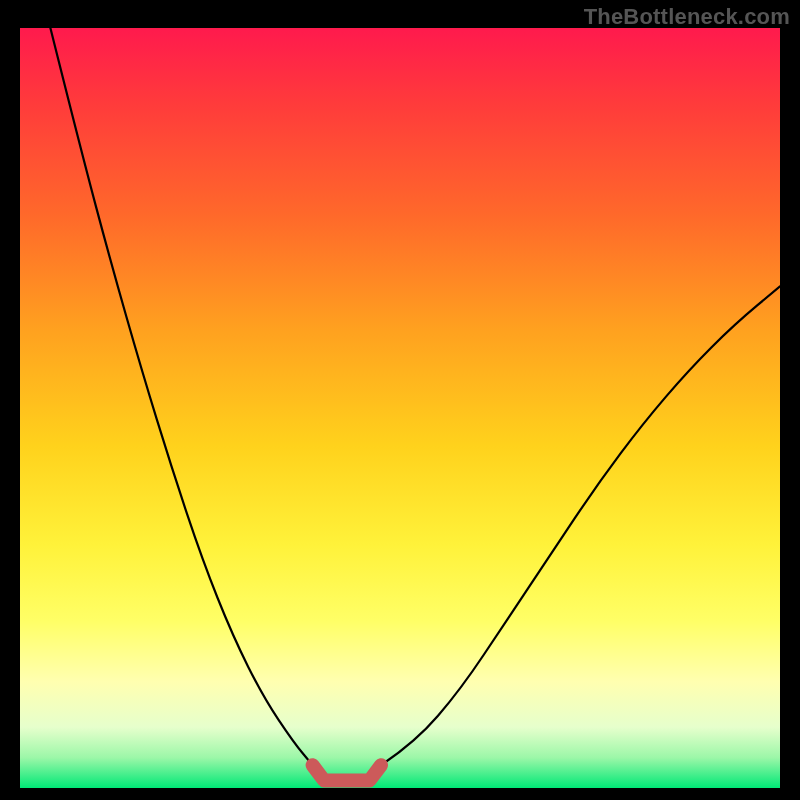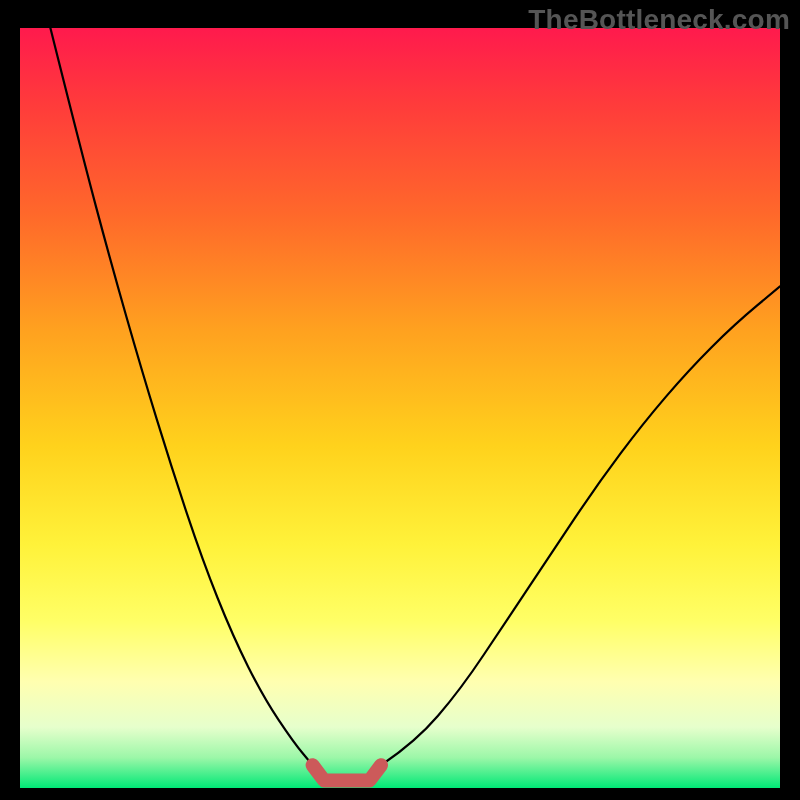--- a/index.html
+++ b/index.html
@@ -9,21 +9,21 @@
     width: 800px;
     height: 800px;
     background: #000;
   }
   .watermark {
     position: absolute;
     top: 4px;
     right: 10px;
     color: #555;
     font-family: Arial, Helvetica, sans-serif;
-    font-size: 28px;
+    font-size: 22px;
     font-weight: 600;
     letter-spacing: 0.2px;
     z-index: 5;
   }
   .plot-area {
     position: absolute;
     left: 20px;
     top: 28px;
     width: 760px;
     height: 760px;

